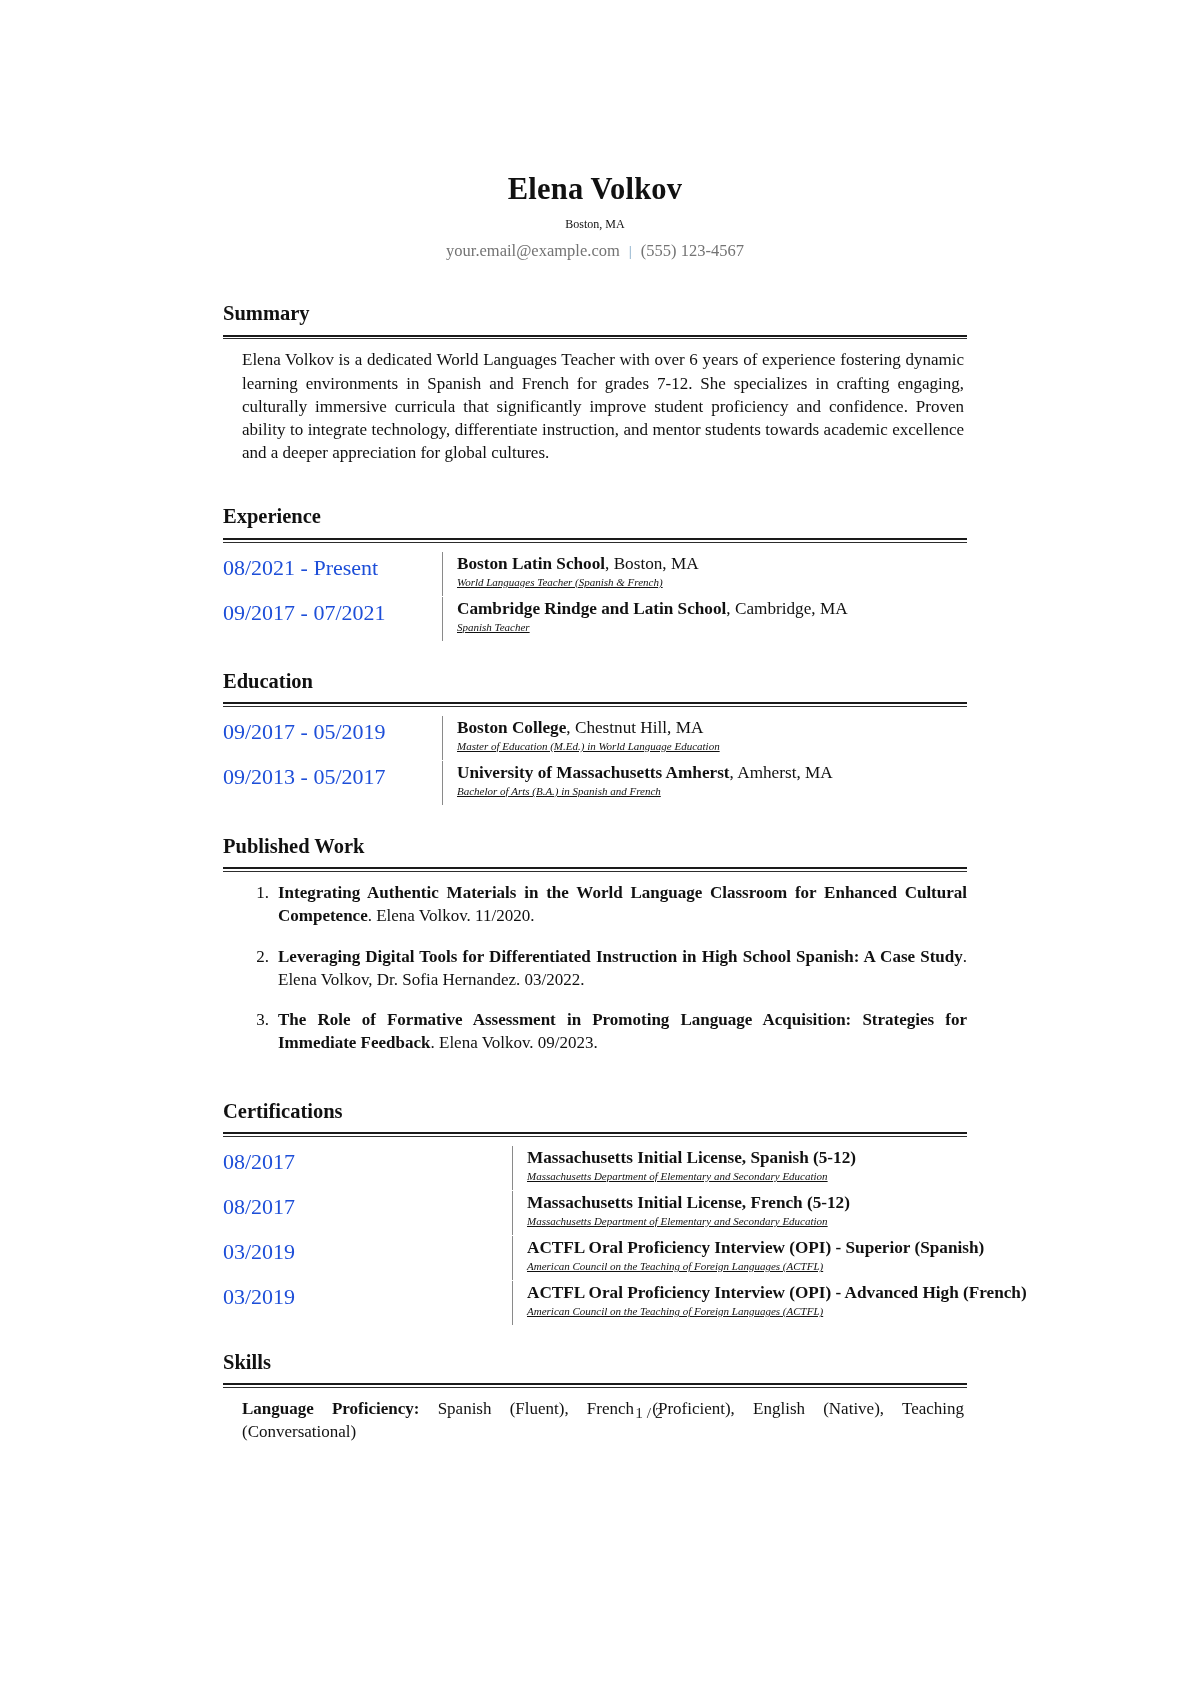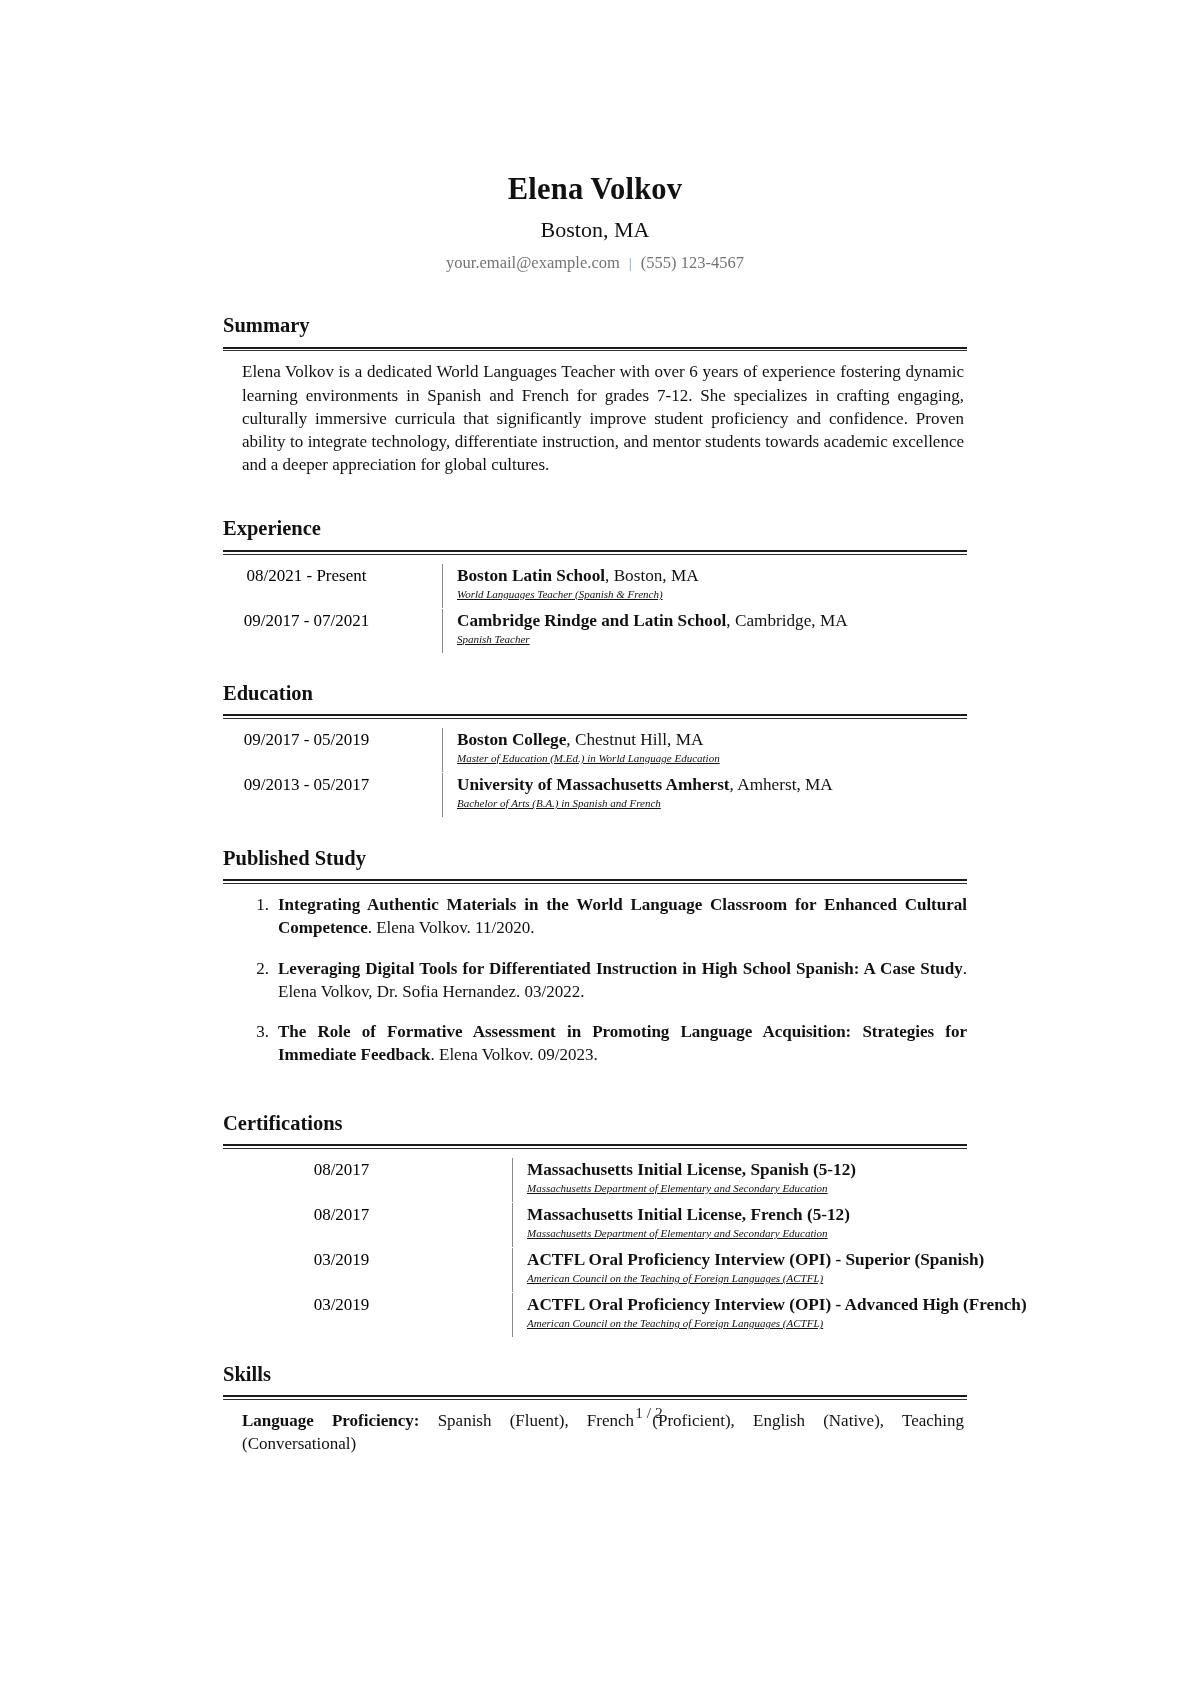--- a/index.html
+++ b/index.html
@@ -40,21 +40,21 @@
   .name {
     text-align: center;
     font-size: 30.5px;
     font-weight: bold;
     letter-spacing: 0.2px;
     margin-top: 172px;
     line-height: 1.18;
   }
   .location {
     text-align: center;
-    font-size: 22px;
+    font-size: 12px;
     margin-top: 9px;
     line-height: 1.2;
   }
   .contact {
     text-align: center;
     font-size: 16.5px;
     margin-top: 10px;
     color: #4a7ba8;
     line-height: 1.2;
   }
@@ -94,26 +94,26 @@
 
   
   .entries { width: 100%; }
   .entry {
     display: flex;
     align-items: flex-start;
     margin-bottom: 1px;
   }
   .entry-date {
     flex: 0 0 auto;
-    text-align: center;
-    font-size: 17px;
+    text-align: left;
+    font-size: 22px;
     line-height: 1.42;
     padding-right: 12px;
     white-space: nowrap;
-    color: #000000;
+    color: #1d4ed8;
   }
   .entry-body {
     flex: 1 1 auto;
     border-left: 1.1px solid #8a8a8a;
     padding-left: 14px;
     min-height: 44px;
     margin-left: 40px;
   }
   .entry-line1 {
     font-size: 17.2px;
@@ -255,21 +255,21 @@
               <span class="org">University of Massachusetts Amherst</span><span>, Amherst, MA</span>
             </div>
             <div class="entry-line2">Bachelor of Arts (B.A.) in Spanish and French</div>
           </div>
         </div>
 
       </div>
     </div>
 
     <div class="section sp-published">
-      <div class="sec-title">Published Study</div>
+      <div class="sec-title">Published Work</div>
       <div class="sec-rule"></div>
       <ol class="pub-list">
 
         <li class="pub-item">
           <span class="pub-num">1.</span>
           <span class="pub-text"><span class="t">Integrating Authentic Materials in the World Language Classroom for Enhanced Cultural Competence</span><span>. Elena Volkov. 11/2020.</span></span>
         </li>
 
         <li class="pub-item">
           <span class="pub-num">2.</span>

